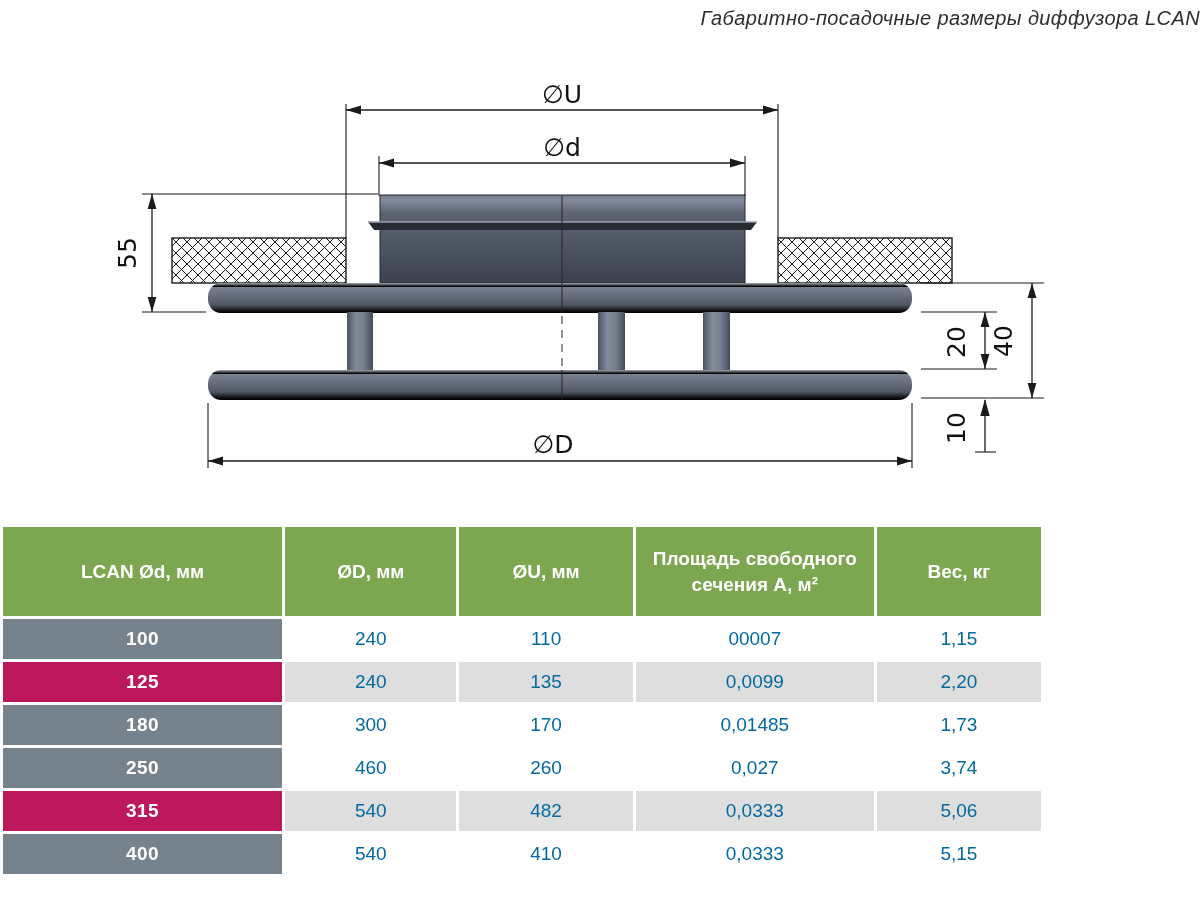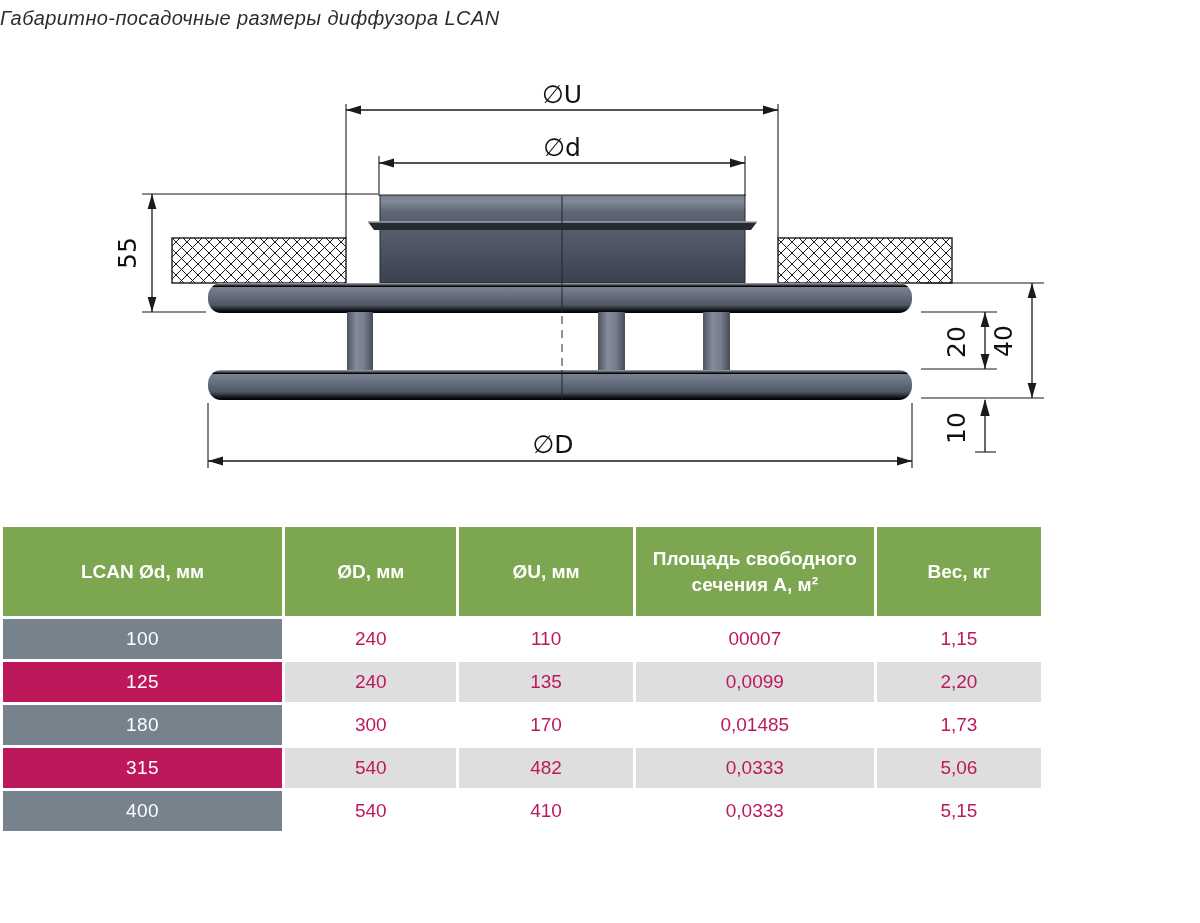--- a/index.html
+++ b/index.html
@@ -1,44 +1,44 @@
 <!DOCTYPE html>
 <html><head>
 <meta charset="utf-8">
 <style>
   html,body{margin:0;padding:0;background:#fff;}
   .stage{
     position:relative;width:1200px;height:923px;background:#fff;
     font-family:"Liberation Sans",sans-serif;overflow:hidden;
   }
   .title{
-    position:absolute;top:7px;left:0;width:100%;text-align:left;
+    position:absolute;top:7px;left:0;width:100%;text-align:right;
     font-style:italic;font-size:20px;color:#2d2d2d;letter-spacing:.4px;
   }
   svg.drawing{position:absolute;top:0;left:0;display:block;}
   svg.drawing .dim{stroke:#1b1b1b;stroke-width:1.3;fill:none;}
   svg.drawing .ext{stroke:#1b1b1b;stroke-width:1.1;fill:none;}
   svg.drawing .dimtext{
     font-family:"DejaVu Sans",sans-serif;font-size:25px;fill:#111;
   }
   
   table.spec{
     position:absolute;left:0;top:524px;width:1044px;
     border-collapse:separate;border-spacing:3px;table-layout:fixed;
   }
   table.spec th{
     background:#7da651;color:#fff;font-weight:bold;font-size:19px;
     height:89px;text-align:center;vertical-align:middle;padding:0 14px;line-height:1.35;
   }
   table.spec td{
     height:38px;text-align:center;vertical-align:middle;
-    font-size:19px;color:#be185d;background:#fff;
+    font-size:19px;color:#0369a1;background:#fff;
   }
   table.spec td.size{
-    background:#76838d;color:#fff;font-weight:normal;letter-spacing:.5px;
+    background:#76838d;color:#fff;font-weight:bold;letter-spacing:.5px;
   }
   table.spec tr.alt td{background:#dedede;}
   table.spec tr.alt td.size{background:#be185d;}
 </style>
 </head>
 <body>
 
 <div class="stage">
 
   <div class="title">Габаритно-посадочные размеры диффузора LCAN</div>
@@ -191,20 +191,27 @@
         <td>0,0099</td>
         <td>2,20</td>
       </tr>
       <tr>
         <td class="size">180</td>
         <td>300</td>
         <td>170</td>
         <td>0,01485</td>
         <td>1,73</td>
       </tr>
+      <tr>
+        <td class="size">250</td>
+        <td>460</td>
+        <td>260</td>
+        <td>0,027</td>
+        <td>3,74</td>
+      </tr>
       <tr class="alt">
         <td class="size">315</td>
         <td>540</td>
         <td>482</td>
         <td>0,0333</td>
         <td>5,06</td>
       </tr>
       <tr>
         <td class="size">400</td>
         <td>540</td>

